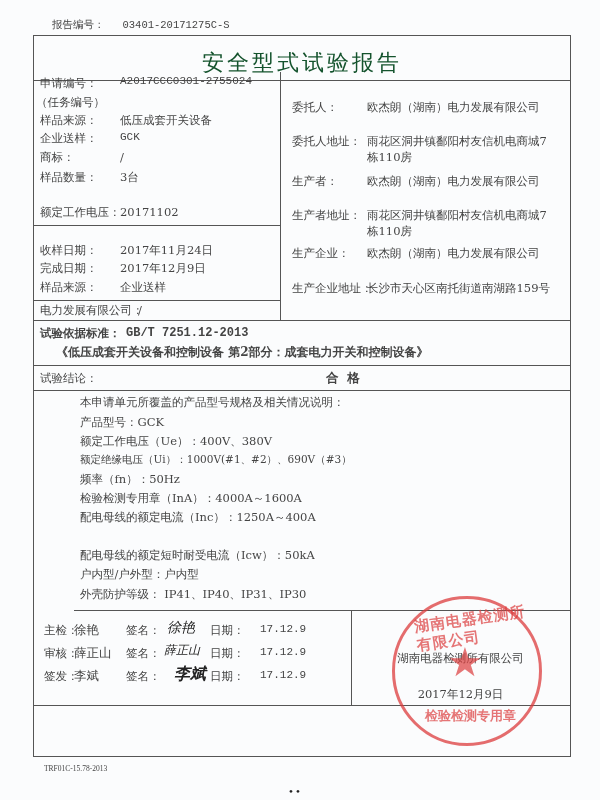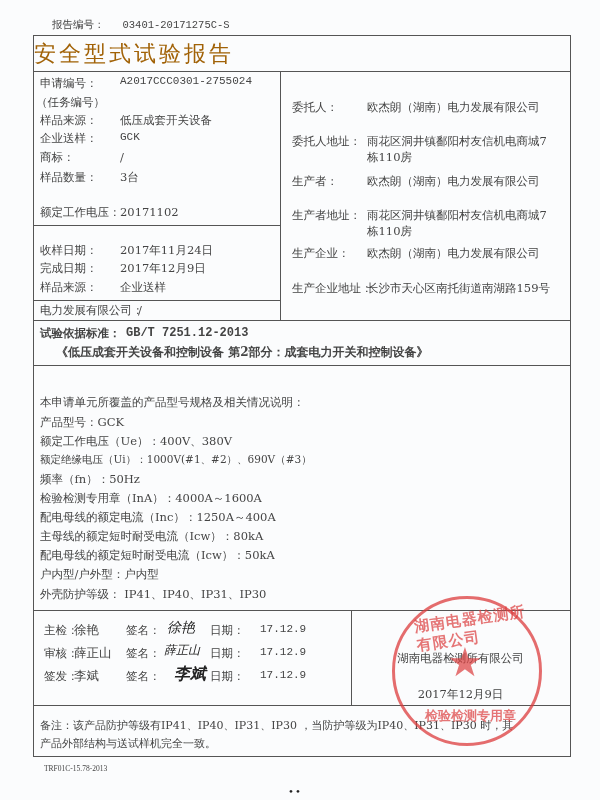--- a/index.html
+++ b/index.html
@@ -4,29 +4,29 @@
 <style>
   html, body { margin:0; padding:0; }
   body {
     width:600px; height:800px; background:#fbfcfd; position:relative; overflow:hidden;
     font-family:"DejaVu Serif","Liberation Serif",serif; color:#3a3a3a;
   }
   .report-no { position:absolute; left:52px; top:18px; font-size:10.5px; color:#444; }
   .report-no .val { margin-left:18px; font-family:"Liberation Mono","DejaVu Sans Mono",monospace; font-size:10.5px; }
   .sheet { position:absolute; left:33px; top:35px; width:538px; height:722px; border:1px solid #555; box-sizing:border-box; }
   .row { position:absolute; left:0; right:0; border-bottom:1px solid #555; box-sizing:border-box; }
-  .title { top:0; height:36px; text-align:left; font-size:22px; line-height:35px; letter-spacing:3px; color:#a16207; }
+  .title { top:9px; height:36px; text-align:center; font-size:22px; line-height:35px; letter-spacing:3px; color:#14532d; }
   .info { top:36px; height:249px; }
   .info .vdiv { position:absolute; left:246px; top:0; bottom:0; border-left:1px solid #555; }
   .f { position:absolute; font-size:11.5px; color:#444; white-space:nowrap; }
   .mono { font-family:"Liberation Mono","DejaVu Sans Mono",monospace; font-size:11px; }
   .sep { position:absolute; left:0; width:246px; border-top:1px solid #555; }
   .std { top:285px; height:45px;font-weight:bold; }
   .concl { top:330px; height:25px; }
-  .desc { top:355px; height:220px; }
+  .desc { top:355px; height:220px;margin-left:40px; }
   .sign { top:575px; height:95px; }
   .sign .vdiv { position:absolute; left:317px; top:0; bottom:0; border-left:1px solid #555; }
   .remark { top:670px; height:52px; border-bottom:none; }
   .line { position:absolute; left:6px; font-size:11.5px; color:#444; white-space:nowrap; }
   .footer { position:absolute; left:44px; top:764px; font-size:7.5px; color:#444; font-family:"Liberation Serif",serif; }
   .dots { position:absolute; left:288px; top:786px; font-size:10px; color:#222; letter-spacing:1px; }
   .sig-hand { font-family:"DejaVu Serif",serif; font-style:italic; font-size:14px; color:#222; }
   .stamp { position:absolute; left:392px; top:596px; width:150px; height:150px; border:3px solid rgba(220,60,60,0.75); border-radius:50%; box-sizing:border-box; pointer-events:none; }
   .stamp .star { position:absolute; left:52px; top:40px; font-size:40px; color:rgba(220,60,60,0.7); }
   .stamp .arc { position:absolute; left:20px; top:10px; font-size:15px; font-weight:bold; color:rgba(220,60,60,0.7); letter-spacing:1px; transform:rotate(-8deg); }
@@ -85,30 +85,33 @@
     <span class="f" style="left:258px;top:209px">生产企业地址：</span>
     <span class="f" style="left:333px;top:209px">长沙市天心区南托街道南湖路159号</span>
   </div>
 
   <div class="row std">
     <span class="f" style="left:6px;top:5px">试验依据标准：</span>
     <span class="f mono" style="left:92px;top:5px;font-size:12px">GB/T 7251.12-2013</span>
     <span class="f" style="left:22px;top:23px;font-size:12px">《低压成套开关设备和控制设备 第2部分：成套电力开关和控制设备》</span>
   </div>
 
+  <div class="row concl">
+    <span class="f" style="left:6px;top:5px">试验结论：</span>
+    <span class="f" style="left:292px;top:4px;font-weight:bold;font-size:12.5px;white-space:pre">合  格</span>
+  </div>
 
   <div class="row desc">
     <span class="line" style="top:4px">本申请单元所覆盖的产品型号规格及相关情况说明：</span>
     <span class="line" style="top:24px">产品型号：GCK</span>
     <span class="line" style="top:43px">额定工作电压（Ue）：400V、380V</span>
     <span class="line" style="top:62px;font-size:10.5px">额定绝缘电压（Ui）：1000V(#1、#2）、690V（#3）</span>
     <span class="line" style="top:81px">频率（fn）：50Hz</span>
     <span class="line" style="top:100px">检验检测专用章（InA）：4000A～1600A</span>
     <span class="line" style="top:119px">配电母线的额定电流（Inc）：1250A～400A</span>
-    <span class="line" style="top:138px">主母线的额定短时耐受电流（Icw）：80kA</span>
     <span class="line" style="top:157px">配电母线的额定短时耐受电流（Icw）：50kA</span>
     <span class="line" style="top:176px">户内型/户外型：户内型</span>
     <span class="line" style="top:196px">外壳防护等级：  IP41、IP40、IP31、IP30</span>
   </div>
 
   <div class="row sign">
     <div class="vdiv"></div>
 
     <span class="f" style="left:10px;top:12px">主检：</span>
     <span class="f" style="left:40px;top:11px;font-size:12.5px">徐艳</span>
@@ -130,24 +133,20 @@
     <span class="f sig-hand" style="left:140px;top:53px;font-size:16px;font-weight:bold">李斌</span>
     <span class="f" style="left:176px;top:58px">日期：</span>
     <span class="f mono" style="left:226px;top:58px">17.12.9</span>
 
     <div style="position:absolute;left:317px;right:0;top:0;bottom:0">
       <div class="lab-block" style="top:40px">湖南电器检测所有限公司</div>
       <div class="lab-block" style="top:76px">2017年12月9日</div>
     </div>
   </div>
 
-  <div class="row remark">
-    <span class="line" style="top:12px;font-size:11px">备注：该产品防护等级有IP41、IP40、IP31、IP30 ，当防护等级为IP40、IP31、IP30 时，其</span>
-    <span class="line" style="top:30px;font-size:11px">产品外部结构与送试样机完全一致。</span>
-  </div>
 </div>
 
 <div class="stamp">
   <span class="arc">湖南电器检测所有限公司</span>
   <span class="star">★</span>
   <span class="bottom">检验检测专用章</span>
 </div>
 
 <div class="footer">TRF01C-15.78-2013</div>
 <div class="dots">••</div>

